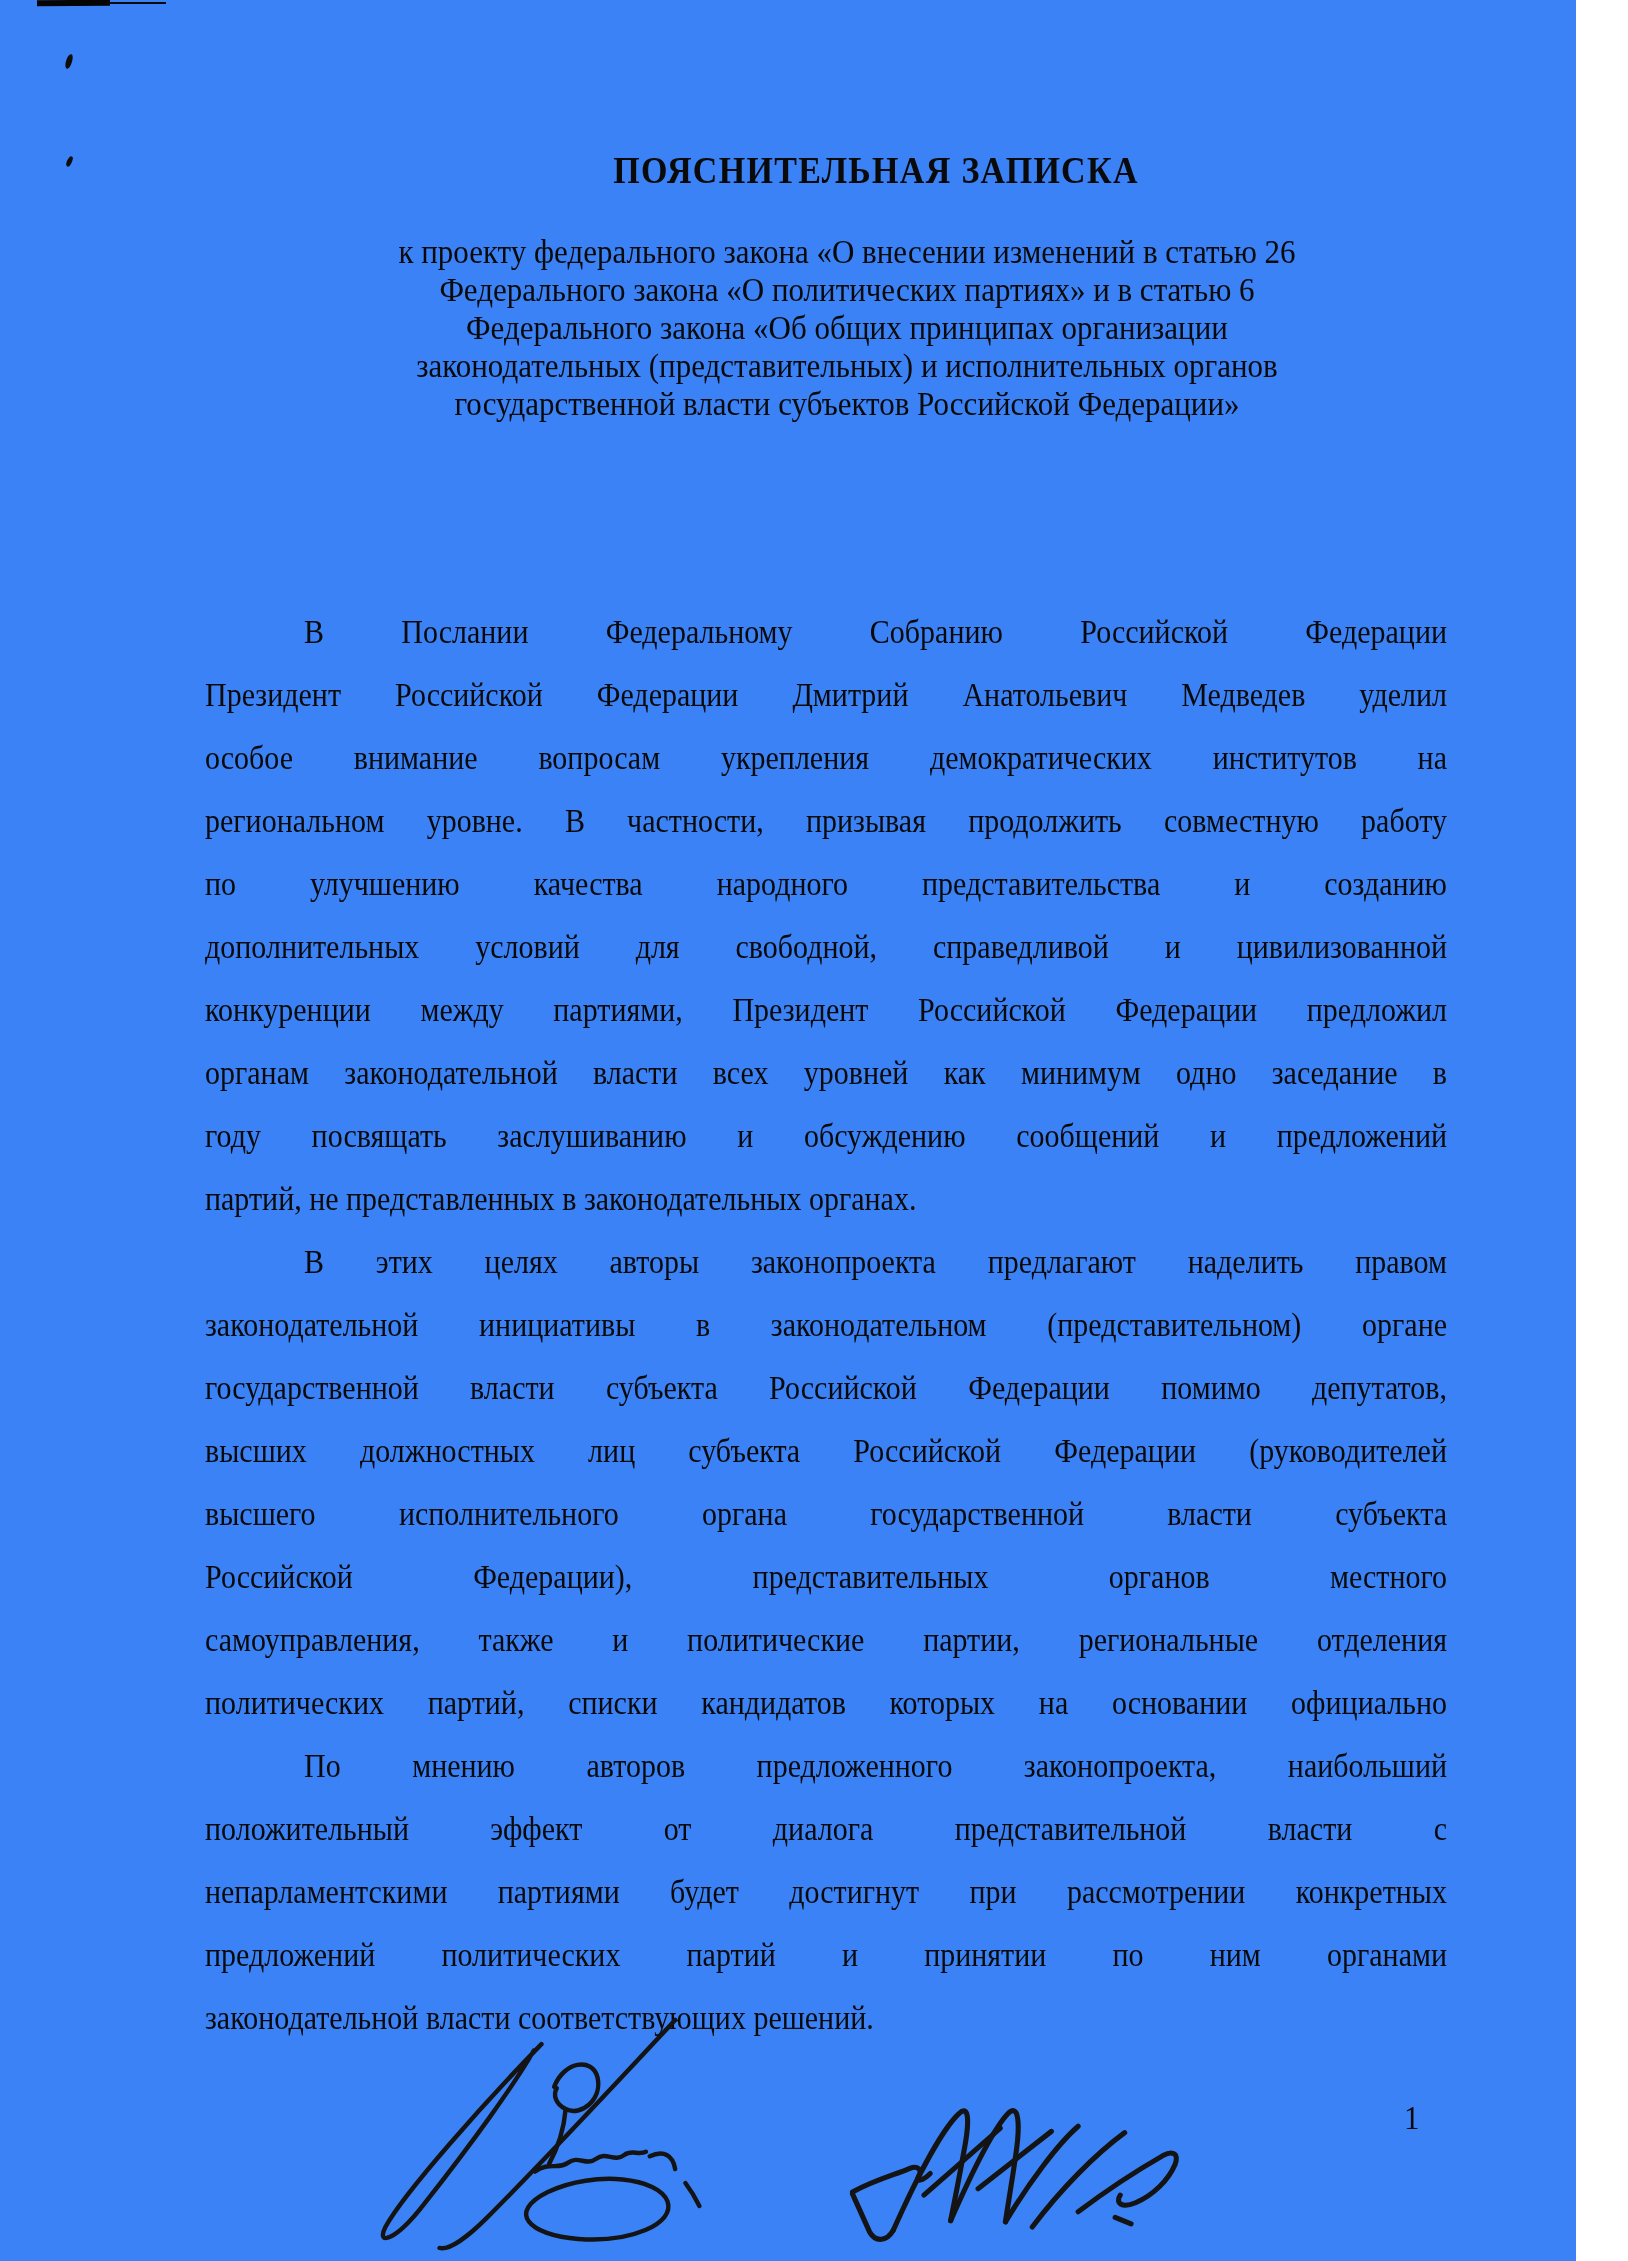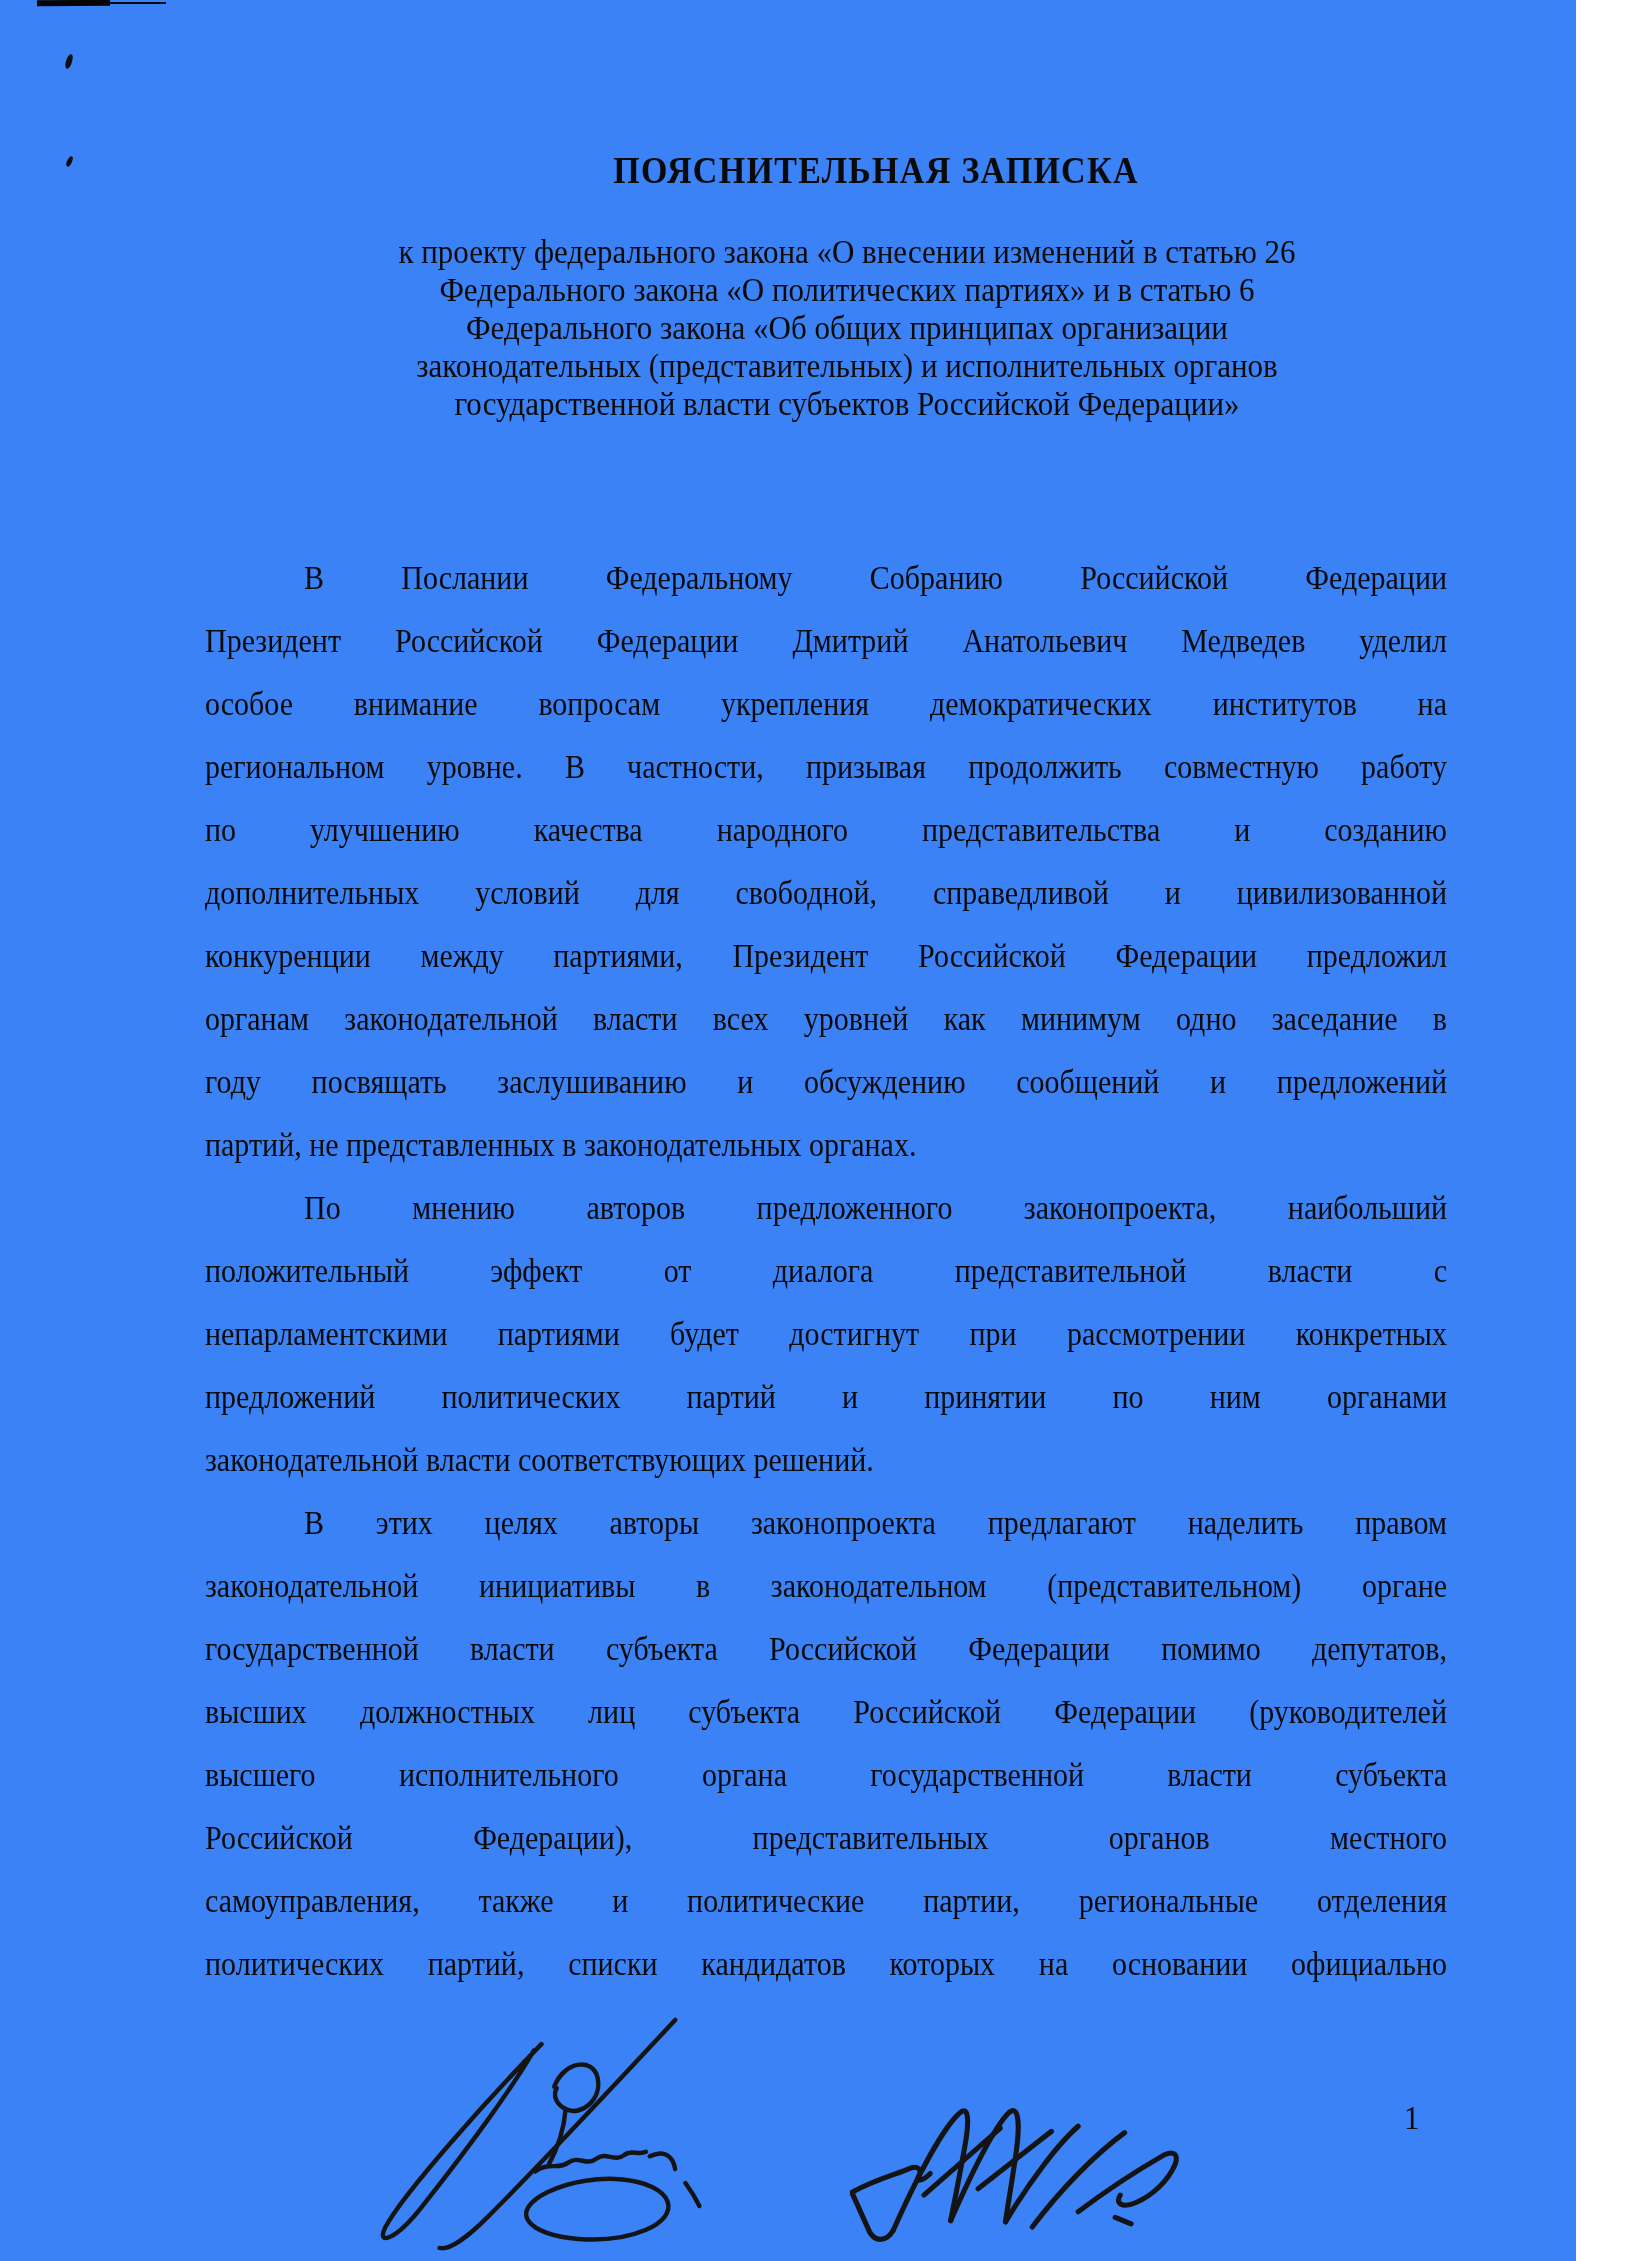--- a/index.html
+++ b/index.html
@@ -61,21 +61,21 @@
   .sub-line {
     text-align: center;
     font-size: 31px;
     line-height: 38px;
     transform: scaleY(1.1);
   }
 
   
   .body-text {
     position: absolute;
-    left: 205px; top: 546px;
+    left: 205px; top: 600px;
     width: 1242px;
   }
   .line {
     height: 63px;
     line-height: 63px;
     font-size: 30px;
     text-align: justify;
     text-align-last: justify;
     white-space: normal;
     transform: scaleY(1.12);
@@ -129,35 +129,35 @@
         <div class="line">особое внимание вопросам укрепления демократических институтов на</div>
         <div class="line">региональном уровне. В частности, призывая продолжить совместную работу</div>
         <div class="line">по улучшению качества народного представительства и созданию</div>
         <div class="line">дополнительных условий для свободной, справедливой и цивилизованной</div>
         <div class="line">конкуренции между партиями, Президент Российской Федерации предложил</div>
         <div class="line">органам законодательной власти всех уровней как минимум одно заседание в</div>
         <div class="line">году посвящать заслушиванию и обсуждению сообщений и предложений</div>
         <div class="line last">партий, не представленных в законодательных органах.</div>
       </div>
       <div class="para">
-        <div class="line first">По мнению авторов предложенного законопроекта, наибольший</div>
-        <div class="line">положительный эффект от диалога представительной власти с</div>
-        <div class="line">непарламентскими партиями будет достигнут при рассмотрении конкретных</div>
-        <div class="line">предложений политических партий и принятии по ним органами</div>
-        <div class="line last">законодательной власти соответствующих решений.</div>
-      </div>
-      <div class="para">
         <div class="line first">В этих целях авторы законопроекта предлагают наделить правом</div>
         <div class="line">законодательной инициативы в законодательном (представительном) органе</div>
         <div class="line">государственной власти субъекта Российской Федерации помимо депутатов,</div>
         <div class="line">высших должностных лиц субъекта Российской Федерации (руководителей</div>
         <div class="line">высшего исполнительного органа государственной власти субъекта</div>
         <div class="line">Российской Федерации), представительных органов местного</div>
         <div class="line">самоуправления, также и политические партии, региональные отделения</div>
         <div class="line">политических партий, списки кандидатов которых на основании официально</div>
+      </div>
+      <div class="para">
+        <div class="line first">По мнению авторов предложенного законопроекта, наибольший</div>
+        <div class="line">положительный эффект от диалога представительной власти с</div>
+        <div class="line">непарламентскими партиями будет достигнут при рассмотрении конкретных</div>
+        <div class="line">предложений политических партий и принятии по ним органами</div>
+        <div class="line last">законодательной власти соответствующих решений.</div>
       </div>
     </div>
 
   <svg class="sig sig-left" style="left:344px; top:2007px;" width="414" height="252" viewBox="0 0 650 395">
     <path d="M 520 20 C 450 95, 320 235, 225 330 C 195 360, 165 382, 150 378"></path>
     <path d="M 310 58 C 225 145, 95 290, 65 345 C 50 375, 80 368, 125 310 C 200 215, 270 118, 298 68"></path>
     <path d="M 330 125 C 345 85, 390 78, 398 110 C 406 145, 372 172, 348 160 C 332 152, 328 138, 334 127"></path>
     <path d="M 348 160 C 345 195, 334 224, 322 246"></path>
     <path d="M 300 258 C 322 242, 336 256, 352 244 C 368 232, 380 250, 396 238 C 412 226, 424 244, 440 232 C 452 223, 462 233, 474 227"></path>
     <path d="M 320 290 C 395 255, 495 268, 508 305 C 520 340, 450 370, 368 364 C 290 358, 255 322, 320 290"></path>

